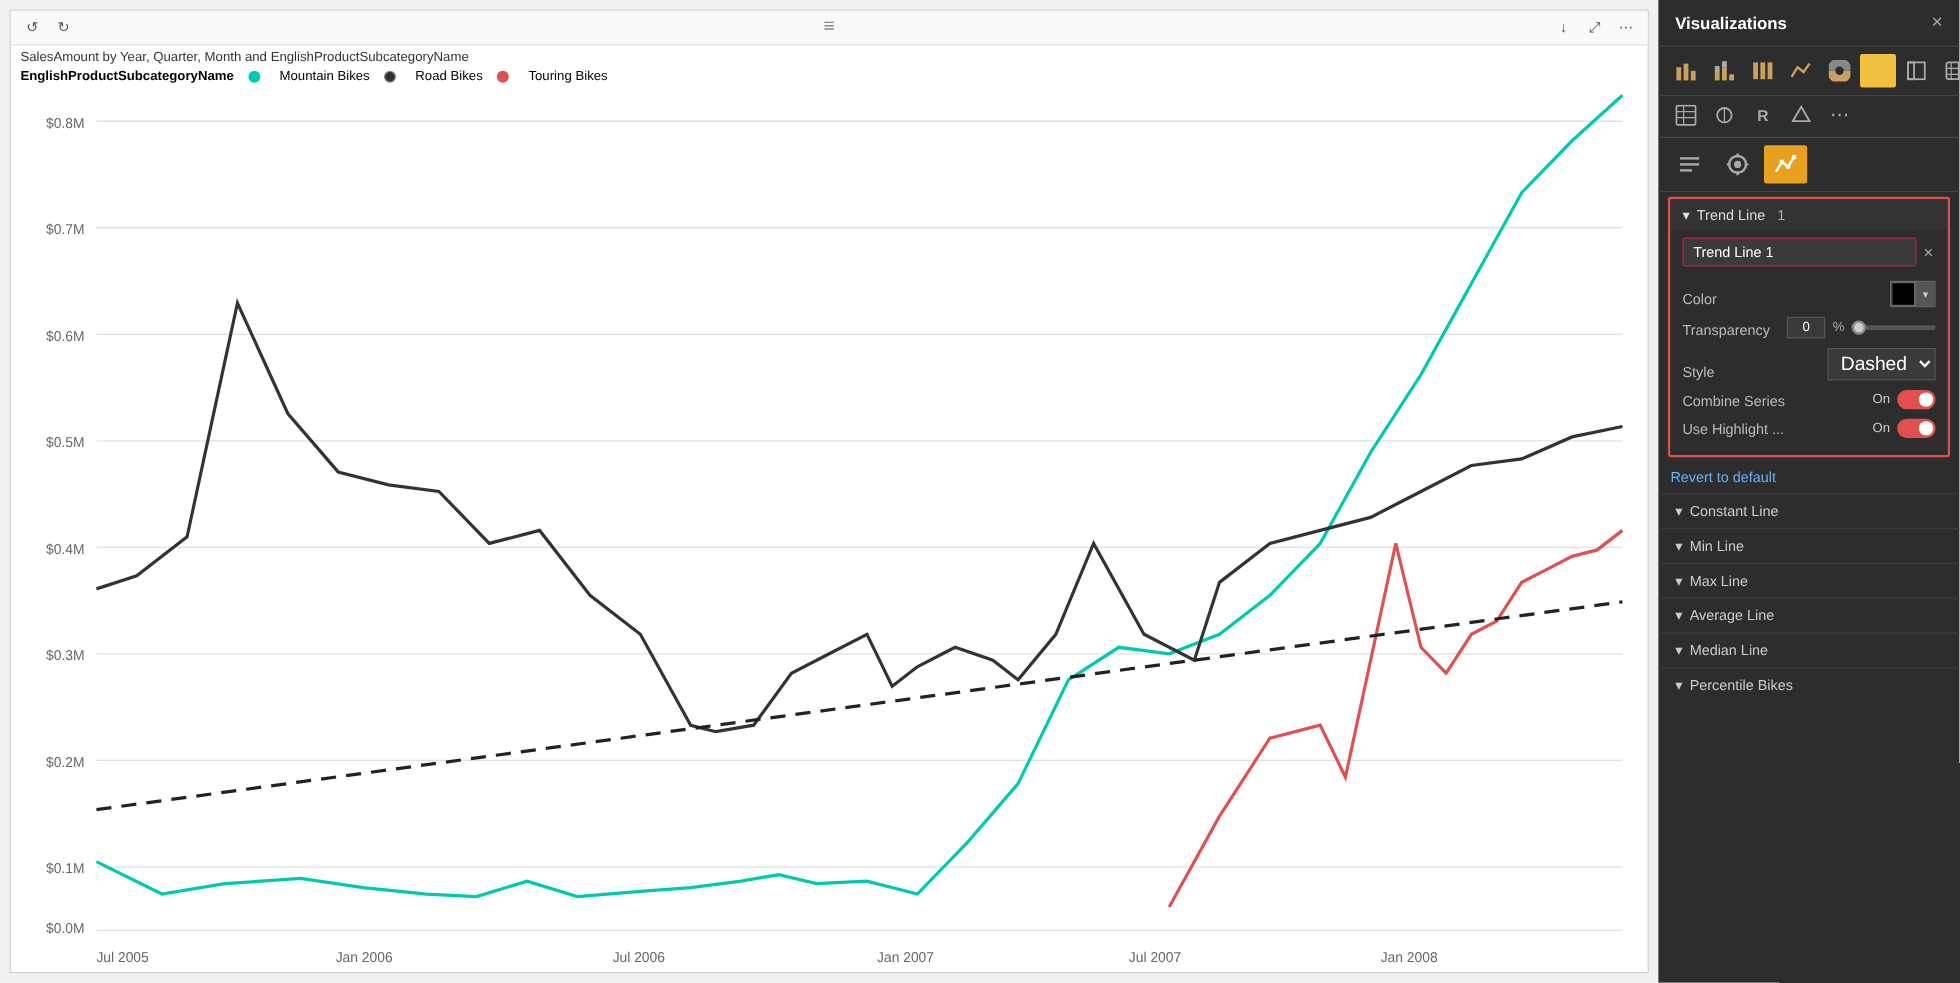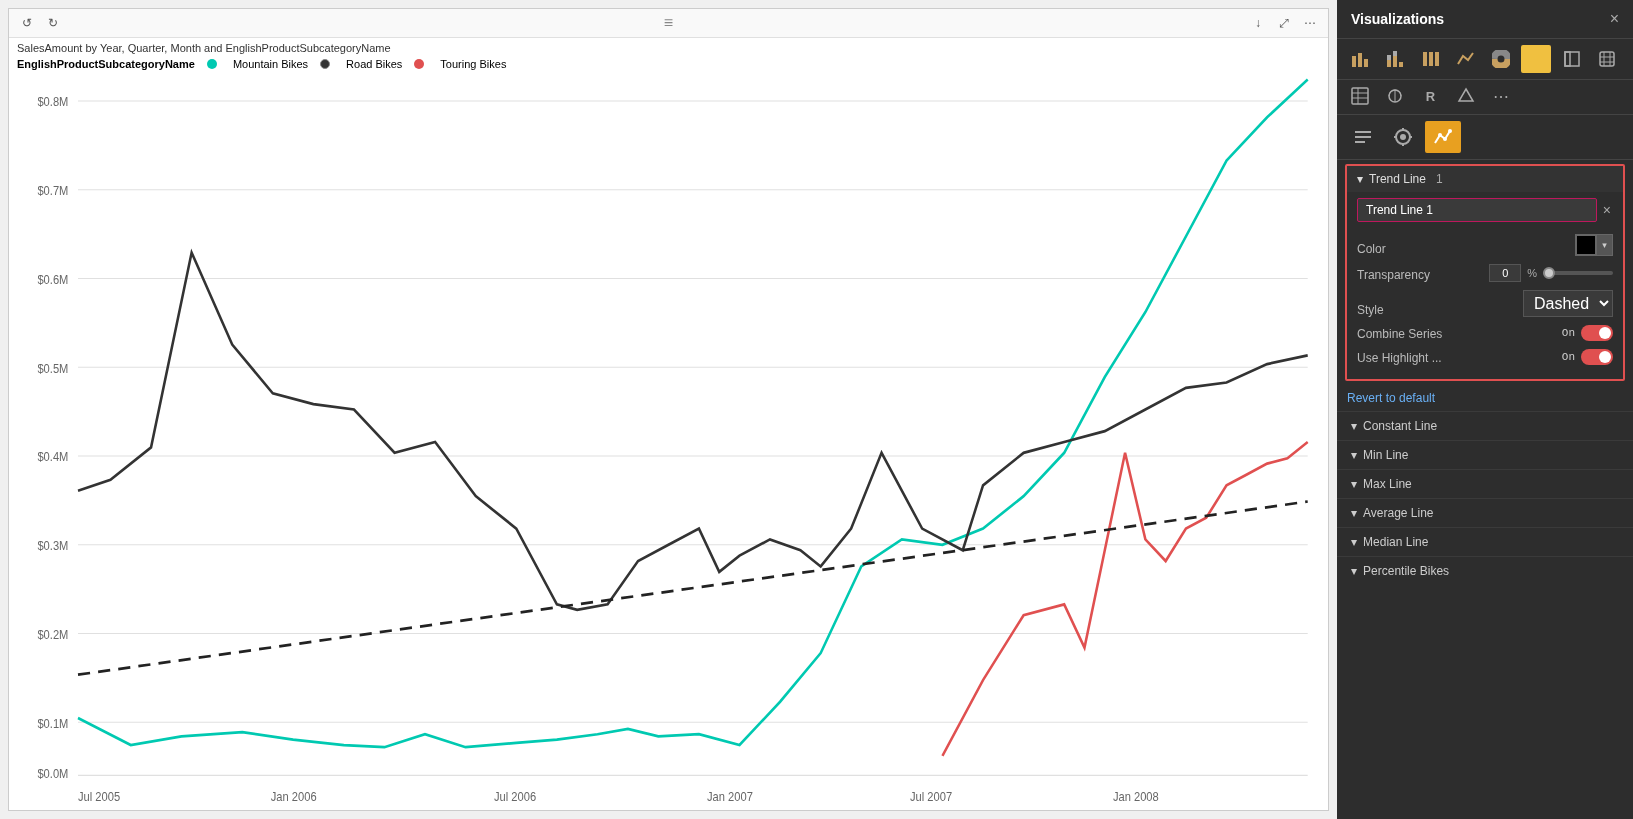--- a/index.html
+++ b/index.html
@@ -64,21 +64,21 @@
       overflow: hidden;
     }
 
     .chart-svg {
       width: 100%;
       height: 100%;
     }
 
     
     .viz-panel {
-      width: 296px;
+      width: 251px;
       background: #2d2d2d;
       color: #ccc;
       display: flex;
       flex-direction: column;
       height: 100%;
     }
 
     .panel-header {
       display: flex; align-items: center; justify-content: space-between;
       padding: 10px 14px;
@@ -246,21 +246,21 @@
       font-size: 16px;
       cursor: pointer;
       min-width: 90px;
     }
 
     
     .toggle-container {
       display: flex; align-items: center; gap: 6px;
     }
 
-    .toggle-on-label { font-size: 11px; color: #ccc; font-family: Liberation Mono, monospace; }
+    .toggle-on-label { font-size: 11px; color: #ccc; }
 
     .toggle-switch {
       width: 32px; height: 16px; background: #e05050; border-radius: 8px;
       position: relative; cursor: pointer;
     }
 
     .toggle-switch.on { background: #e05050; }
 
     .toggle-knob {
       width: 12px; height: 12px; background: #fff; border-radius: 50%;

